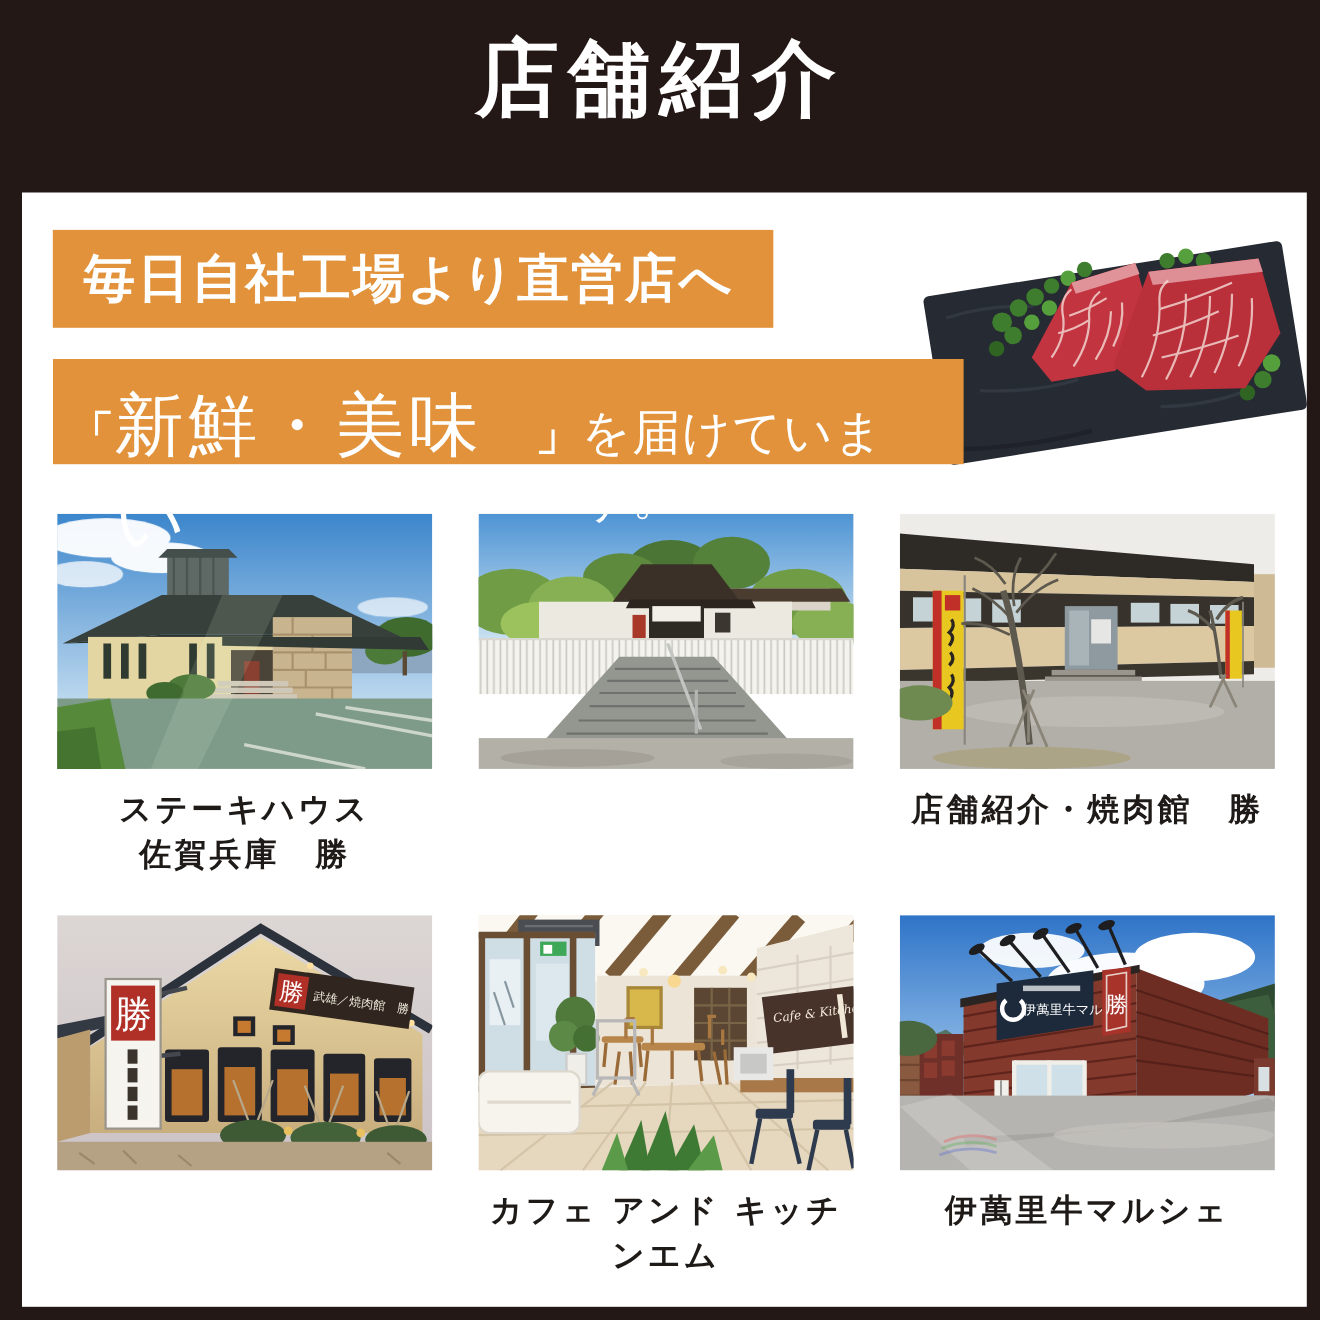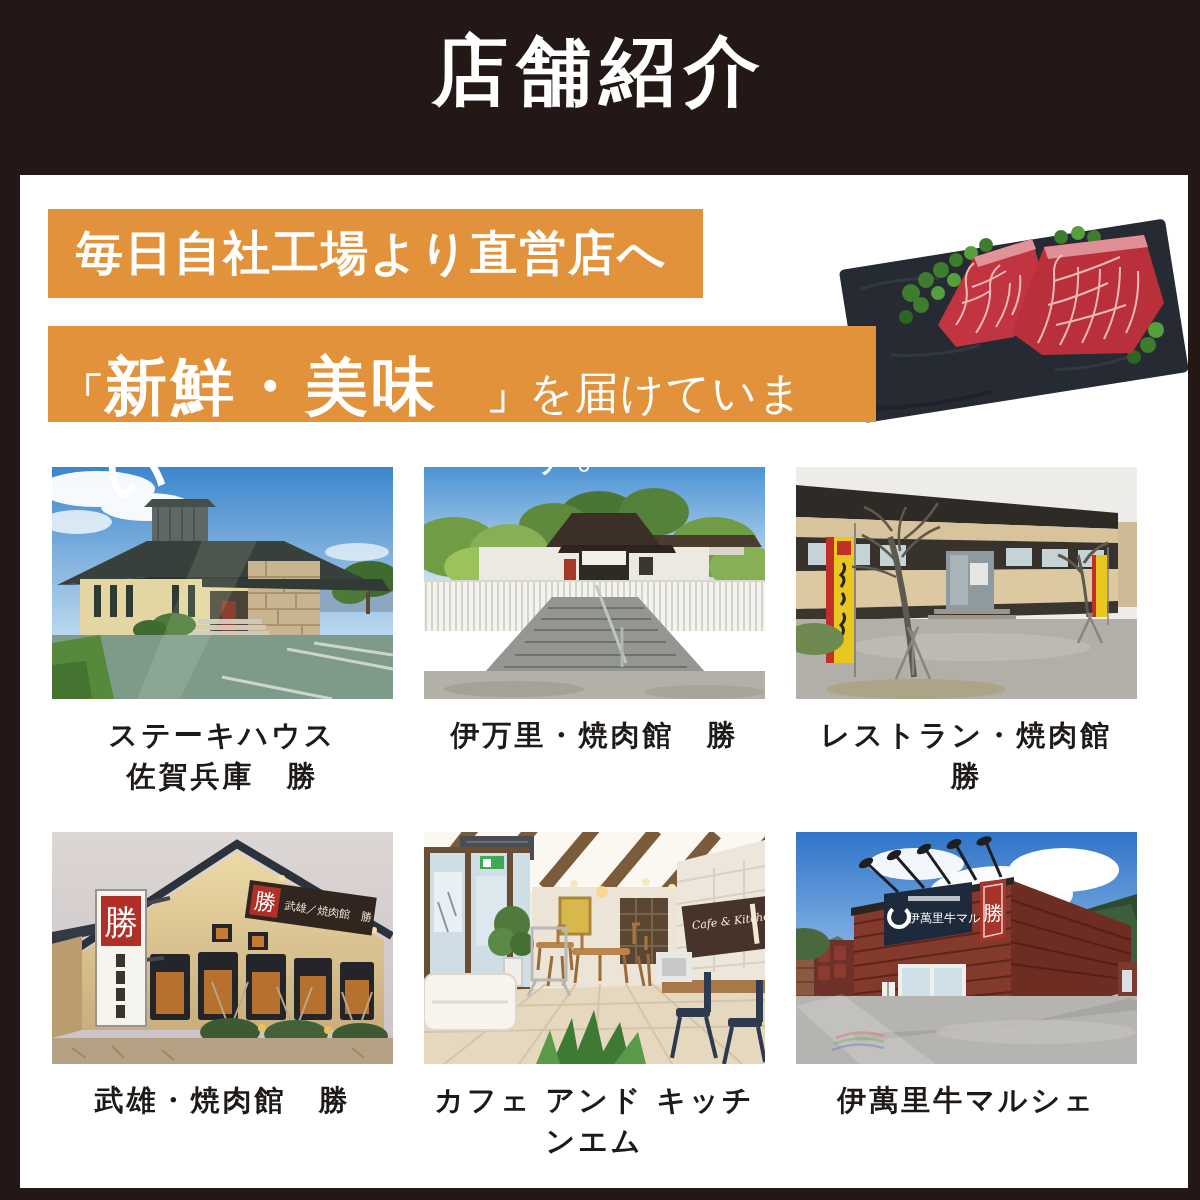--- a/index.html
+++ b/index.html
@@ -29,30 +29,30 @@
     font-size:47px;font-weight:bold;letter-spacing:2px;
     z-index:2;
   }
   .banner2{
     left:28px;top:151px;width:828px;height:96px;
     padding-left:14px;box-sizing:border-box;
     align-items:baseline;padding-top:18px;
     z-index:2;
   }
   .banner2 .q{font-size:42px;font-weight:bold;}
-  .banner2 .emph{font-size:63px;font-weight:bold;letter-spacing:4px;}
+  .banner2 .emph{font-size:63px;font-weight:normal;letter-spacing:4px;}
   .banner2 .tail{font-size:44px;font-weight:normal;letter-spacing:1px;}
   .hero{
     position:absolute;left:806px;top:10px;width:362px;height:252px;z-index:1;
   }
   .stores{
     position:absolute;left:32px;top:292px;
     display:grid;
     grid-template-columns:341px 341px 341px;
-    column-gap:31px;
+    column-gap:42px;
     grid-auto-rows:365px;
   }
   .store{margin:0;}
   .photo{display:block;width:341px;height:232px;}
   .caption{
     margin-top:16px;text-align:center;color:#1E1A17;
     font-size:29px;font-weight:bold;letter-spacing:3px;line-height:41px;
   }
   .caption .cl{display:block;}
 </style>
@@ -240,23 +240,20 @@
               <line x1="91" y1="188" x2="252" y2="188"></line>
               <line x1="80" y1="200" x2="263" y2="200"></line>
           </g>
           <line x1="172" y1="118" x2="202" y2="196" stroke="#C2C6C2" stroke-width="3"></line>
           <line x1="198" y1="160" x2="198" y2="200" stroke="#B2B6B2" stroke-width="3"></line>
         </g>
         <rect y="204" width="341" height="28" fill="#B3B0A8"></rect>
         <ellipse cx="90" cy="222" rx="70" ry="8" fill="#9B988F" opacity="0.6"></ellipse>
         <ellipse cx="280" cy="225" rx="60" ry="7" fill="#9B988F" opacity="0.5"></ellipse>
       </svg>
-      <figcaption class="caption">
-        <span class="cl">伊万里・焼肉館　勝</span>
-      </figcaption>
     </figure>
 
     <figure class="store">
       <svg class="photo" viewBox="0 0 341 232">
         <rect width="341" height="232" fill="#EDECE8"></rect>
         <g>
           <polygon points="0,18 322,46 322,62 0,50" fill="#2E2B27"></polygon>
           <polygon points="0,50 322,62 322,76 0,70" fill="#D8C49C"></polygon>
           <polygon points="0,70 322,76 322,102 0,104" fill="#37332C"></polygon>
           <g fill="#C5D2D6">
@@ -302,21 +299,21 @@
         <g stroke="#8A8578" stroke-width="2.5">
           <line x1="100" y1="212" x2="122" y2="160"></line>
             <line x1="134" y1="212" x2="112" y2="160"></line>
             <line x1="117" y1="208" x2="117" y2="164"></line>
           <line x1="282" y1="176" x2="296" y2="146"></line>
             <line x1="306" y1="176" x2="292" y2="146"></line>
         </g>
         <ellipse cx="18" cy="172" rx="30" ry="16" fill="#6E8A50"></ellipse>
       </svg>
       <figcaption class="caption">
-        <span class="cl">レストラン・焼肉館　勝</span>
+        <span class="cl">店舗紹介・焼肉館　勝</span>
       </figcaption>
     </figure>
 
     <figure class="store">
       <svg class="photo" viewBox="0 0 341 232">
         <defs>
           <linearGradient id="p4sky" x1="0" y1="0" x2="0" y2="1">
             <stop offset="0" stop-color="#DCD6D4"></stop>
               <stop offset="1" stop-color="#CBC2C6"></stop>
           </linearGradient>
@@ -390,23 +387,20 @@
           </g>
           <ellipse cx="178" cy="200" rx="30" ry="14" fill="#3E5A34"></ellipse>
           <ellipse cx="244" cy="202" rx="32" ry="14" fill="#44623A"></ellipse>
           <ellipse cx="308" cy="204" rx="28" ry="13" fill="#3E5A34"></ellipse>
           <circle cx="210" cy="196" r="4" fill="#E8C060"></circle>
             <circle cx="276" cy="198" r="4" fill="#E8C060"></circle>
         </g>
         <rect y="206" width="341" height="26" fill="#B5A184"></rect>
         <path d="M20 216 l14 10 M60 214 l12 12 M110 218 l12 10 M300 216 l12 10" stroke="#9A8868" stroke-width="2"></path>
       </svg>
-      <figcaption class="caption">
-        <span class="cl">武雄・焼肉館　勝</span>
-      </figcaption>
     </figure>
 
     <figure class="store">
       <svg class="photo" viewBox="0 0 341 232">
         <rect width="341" height="232" fill="#F2EDE4"></rect>
         <rect width="341" height="60" fill="#FBF8F2"></rect>
         <g stroke="#7B5C3A" stroke-width="13">
           <line x1="52" y1="-8" x2="8" y2="48"></line>
             <line x1="112" y1="-8" x2="62" y2="52"></line>
             <line x1="172" y1="-6" x2="120" y2="56"></line>

